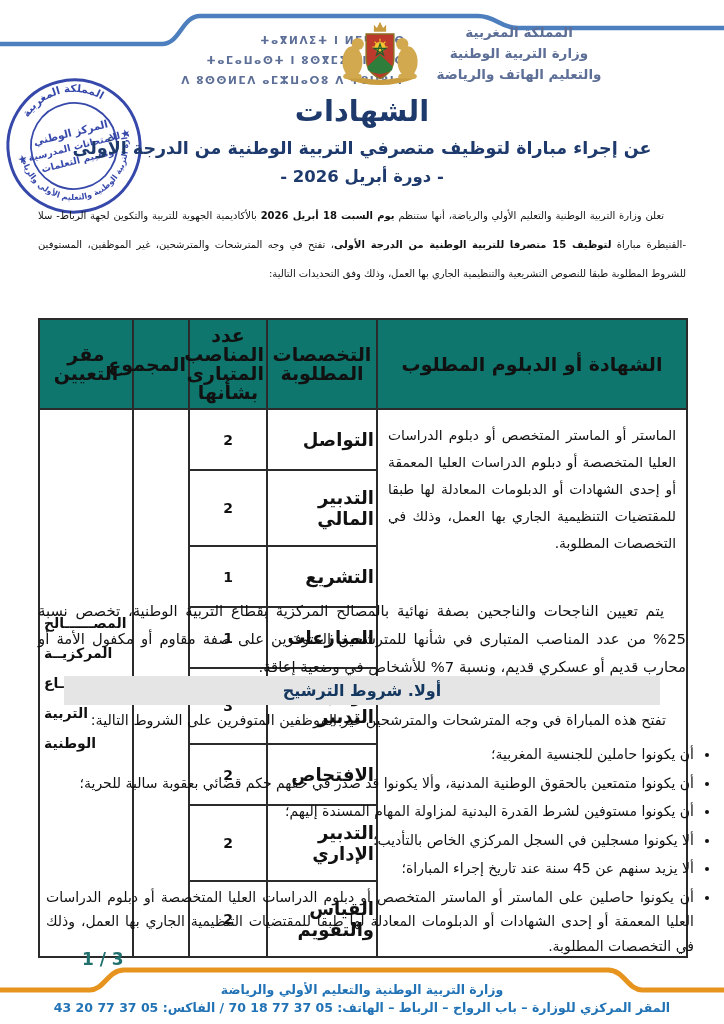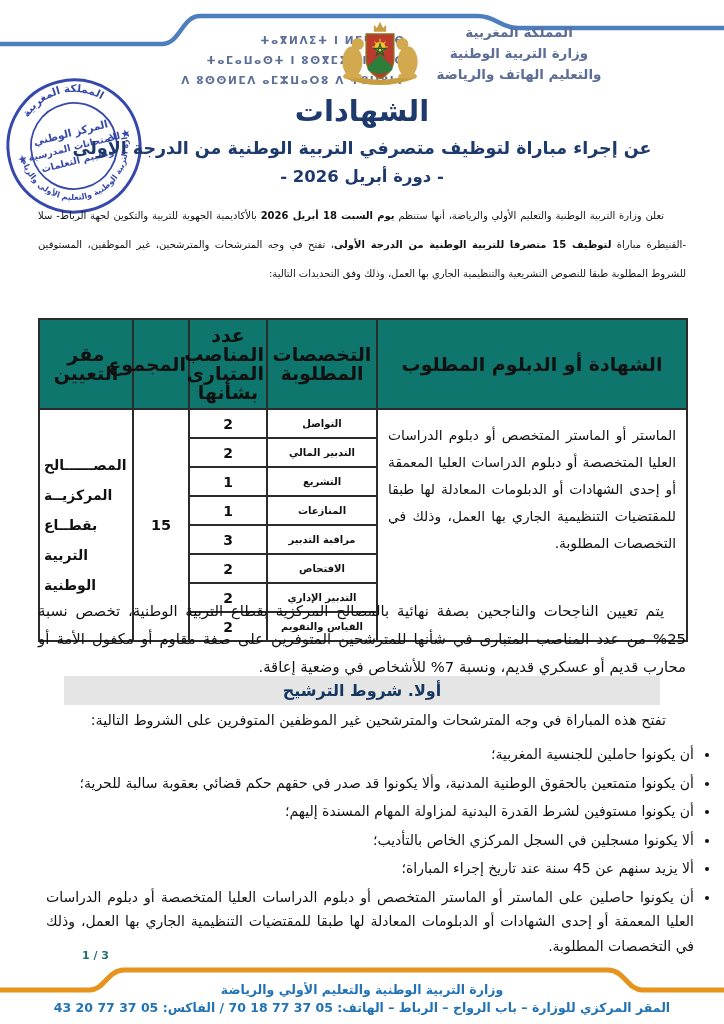--- a/index.html
+++ b/index.html
@@ -31,38 +31,38 @@
   
   .intro-p{position:absolute;top:201px;left:38px;width:648px;direction:rtl;
     font-size:10px;line-height:29px;text-align:justify;text-indent:22px;margin:0;}
   .recruit-table{position:absolute;top:318px;left:38px;width:648px;
     border-collapse:collapse;direction:rtl;table-layout:fixed;}
   .recruit-table th,.recruit-table td{border:2px solid #2b2b2b;}
   .recruit-table thead th{background:#0f766e;font-size:19px;font-weight:bold;
     padding:6px 2px;height:49px;vertical-align:middle;line-height:19px;}
   td.cert{font-size:13.8px;line-height:27px;text-align:justify;
     vertical-align:top;padding:12px 10px;margin-top:36px;}
-  td.spec{font-weight:bold;font-size:10px;text-align:center;height:27px;padding:0 2px;}
+  td.spec{font-weight:bold;font-size:18px;height:27px;padding:16px 2px;}
   td.num{font-weight:bold;font-size:14px;text-align:center;padding:0;}
   td.total{font-weight:bold;font-size:14.5px;text-align:center;}
   td.loc{font-weight:bold;font-size:14px;text-align:left;line-height:30px;padding:16px 4px;}
   .appoint-p{position:absolute;top:597px;left:38px;width:648px;direction:rtl;
     font-size:14.8px;line-height:28px;text-align:justify;text-indent:22px;margin:0;}
   .section-bar{position:absolute;top:676px;left:64px;width:596px;height:29px;
     background:#e5e5e5;color:#14375f;font-weight:bold;font-size:16px;
     line-height:29px;text-align:center;direction:rtl;}
   .cond-intro{position:absolute;top:709px;left:38px;width:648px;direction:rtl;
     font-size:14.3px;line-height:23px;text-indent:20px;margin:0;}
   .conditions{position:absolute;top:734px;left:38px;width:648px;direction:rtl;
     margin:8px;padding:0 34px 0 0;list-style:disc;}
   .conditions li{font-size:14px;line-height:24.5px;text-align:justify;
     margin:0 0 4px 0;}
   
   .page-num{position:absolute;top:949px;left:82px;color:#20706e;
-    font-size:11px;font-weight:bold;}
+    font-size:17px;font-weight:bold;}
   .footer-line{position:absolute;top:960px;left:0;}
   .footer-text{position:absolute;top:981px;left:0;width:724px;text-align:center;
     color:#2273b6;direction:rtl;font-weight:bold;}
   .footer-ministry{font-size:12.5px;line-height:18px;}
   .footer-address{font-size:12.5px;line-height:18px;}
 </style>
 </head>
 <body>
 
 <div class="page">

